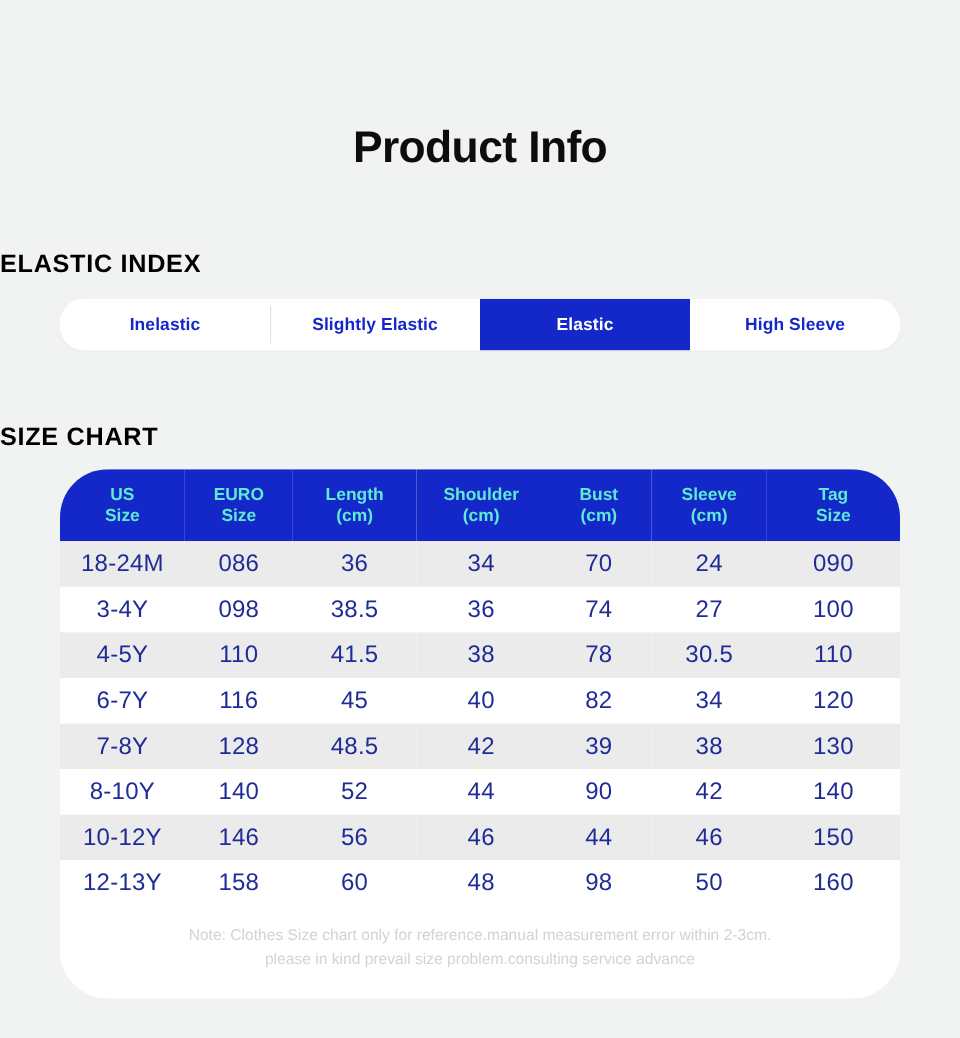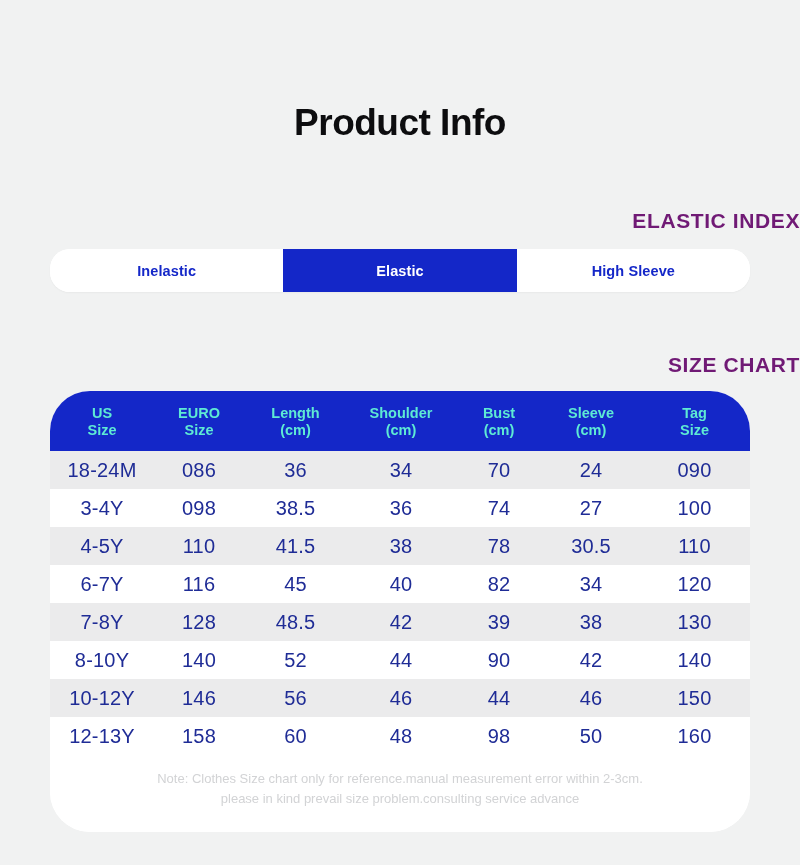--- a/index.html
+++ b/index.html
@@ -34,22 +34,22 @@
     letter-spacing: -0.5px;
     color: #0d0d0f;
     line-height: 1.1;
   }
 
   
   .section-heading {
     position: absolute;
     left: 0;
     width: 800px;
-    text-align: right;
-    color: #701a75;
+    text-align: left;
+    color: #000000;
     font-weight: 700;
     letter-spacing: 0.6px;
   }
   .elastic-heading { top: 209px; font-size: 21px; }
   .size-heading    { top: 353px; font-size: 21px; }
 
   .elastic-bar {
     position: absolute;
     top: 249px;
     left: 50px;
@@ -153,20 +153,23 @@
 
 <div class="page">
 
   <h1 class="page-title">Product Info</h1>
 
   <div class="section-heading elastic-heading">ELASTIC INDEX</div>
 
   <div class="elastic-bar">
     <div class="elastic-cell">
       <span>Inelastic</span>
+    </div>
+    <div class="elastic-cell">
+      <span>Slightly Elastic</span>
     </div>
     <div class="elastic-cell active">
       <span>Elastic</span>
     </div>
     <div class="elastic-cell">
       <span>High Sleeve</span>
     </div>
   </div>
 
   <div class="section-heading size-heading">SIZE CHART</div>

